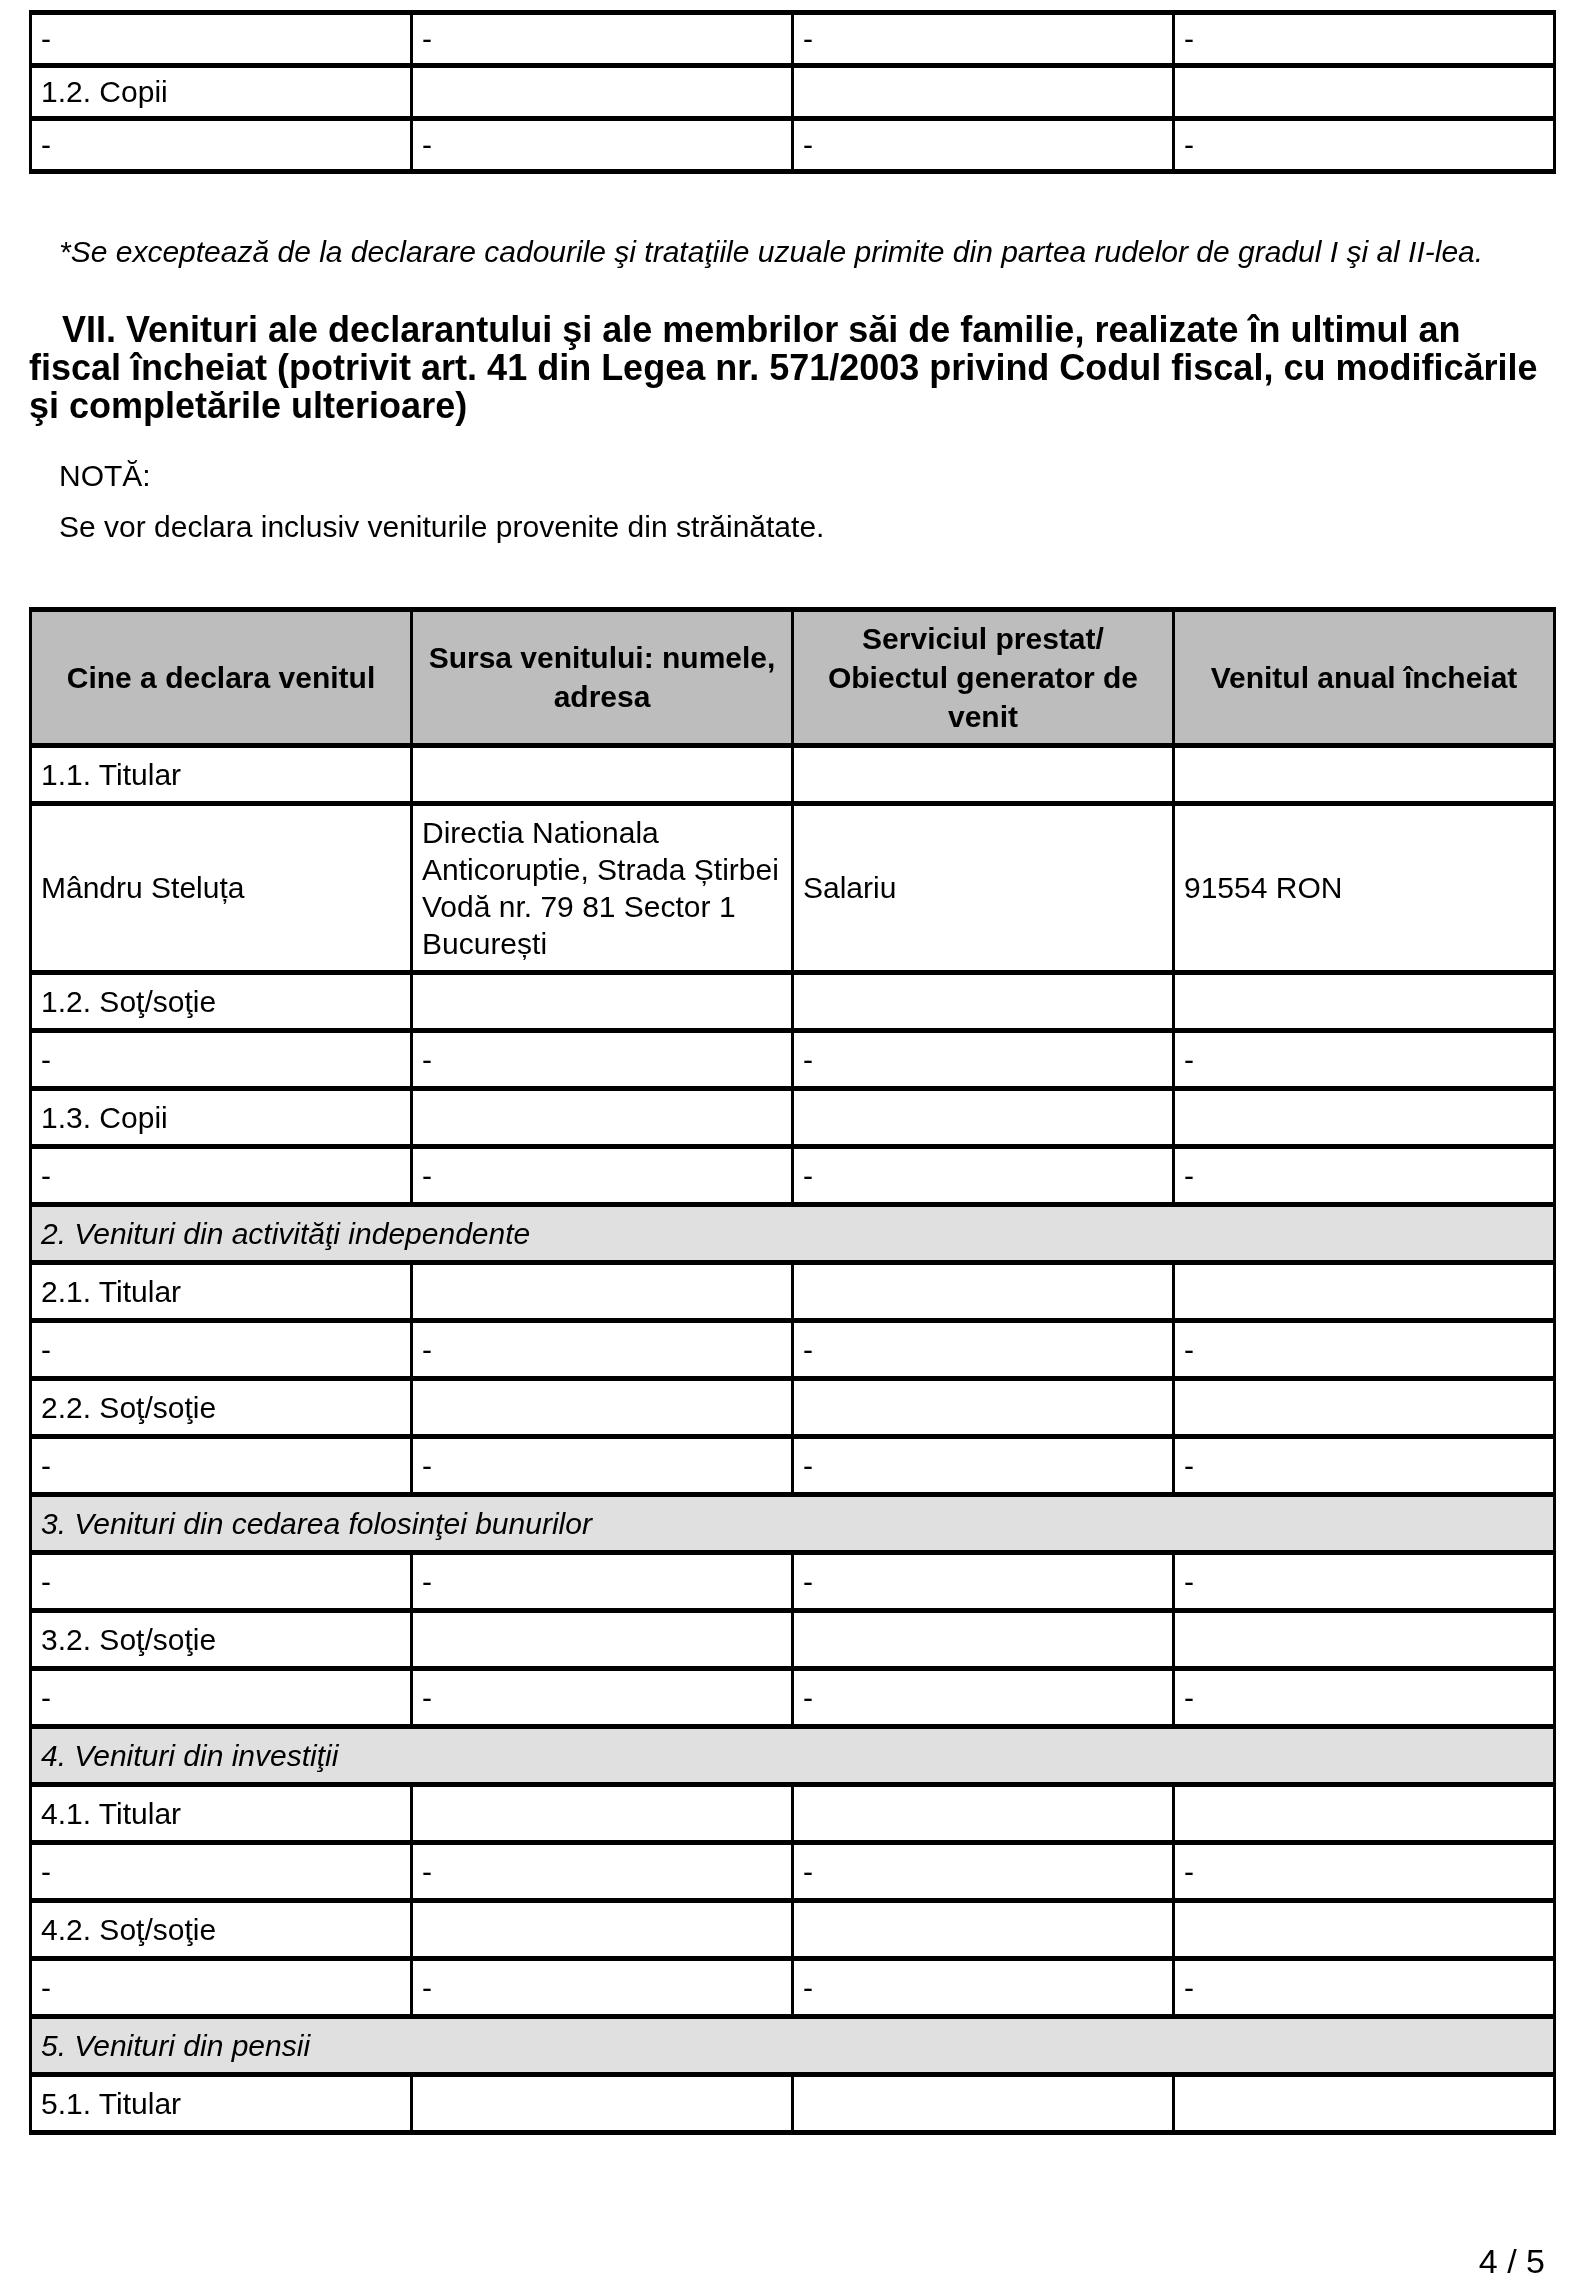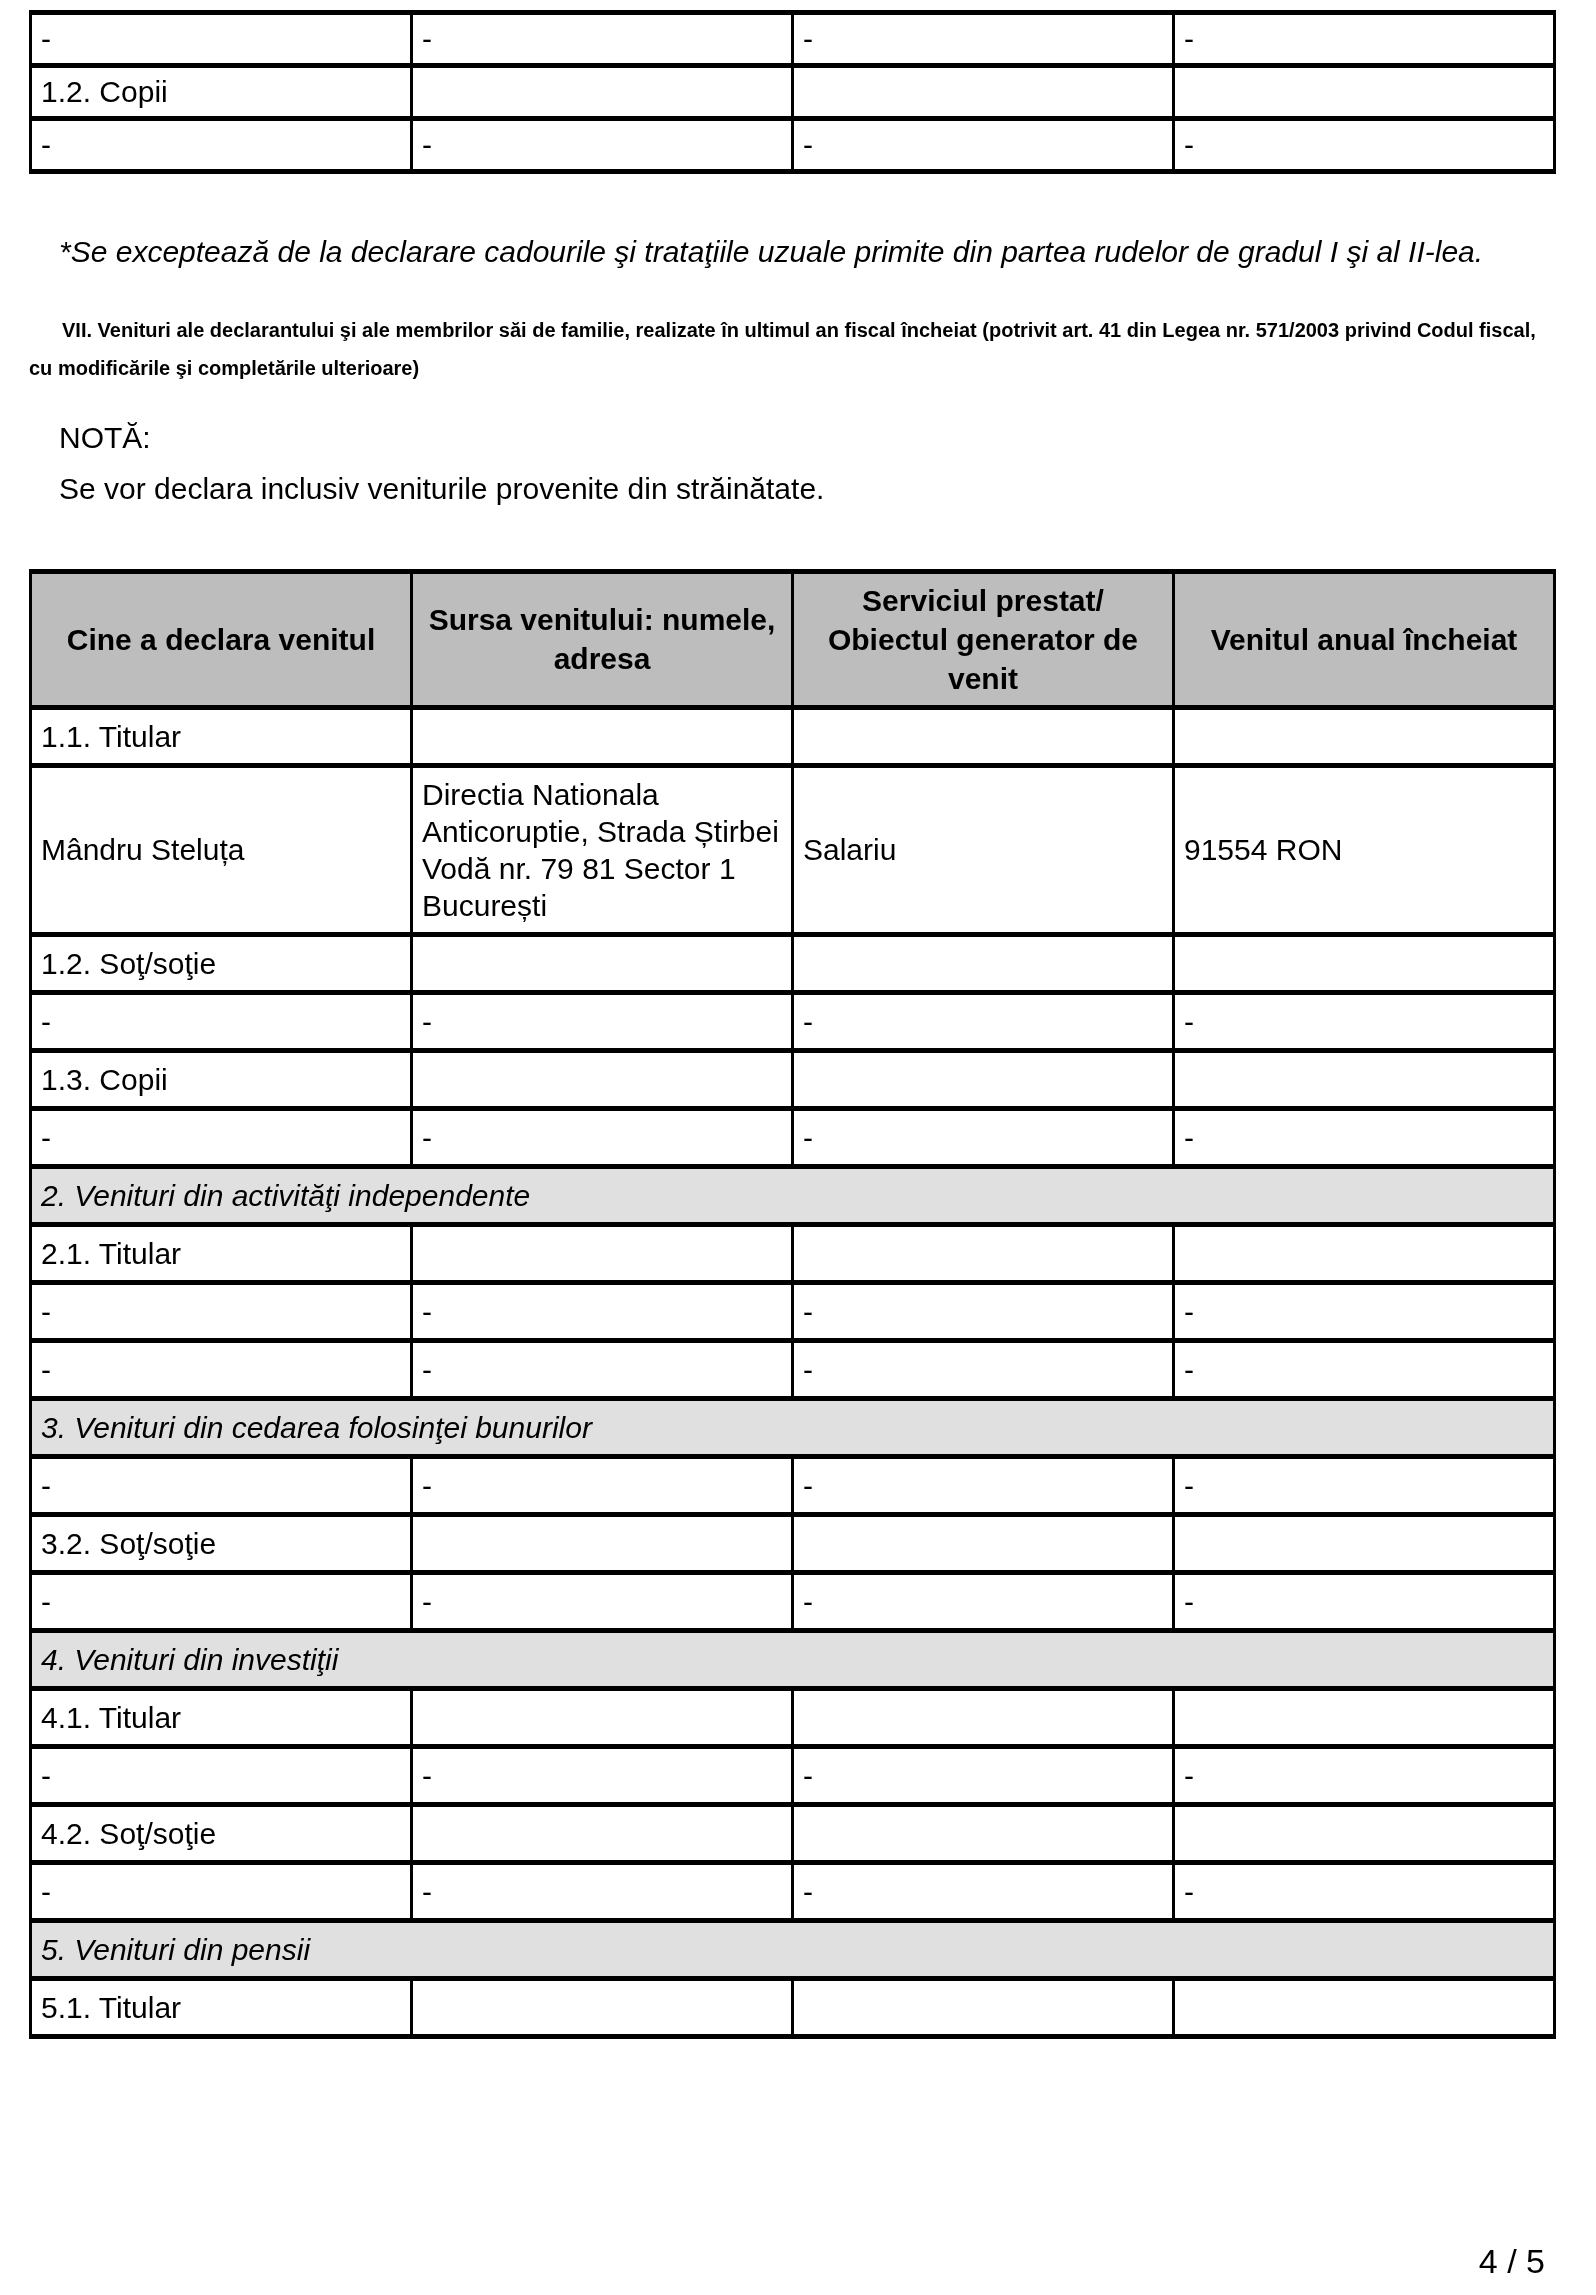--- a/index.html
+++ b/index.html
@@ -64,21 +64,21 @@
   }
   .exception-note{
     margin:59px 0 0 30px;
     font-style:italic;
     font-size:30px;
     line-height:37px;
   }
   .section-vii-heading{
     margin:41px 0 12px 0;
     font-weight:bold;
-    font-size:20px;
+    font-size:36px;
     line-height:38px;
     text-indent:33px;
   }
   .nota-block{
     margin:32px 0 6px 30px;
     font-size:30px;
     line-height:38px;
   }
   .nota-block .nota-text{margin-top:13px;}
   .income-table-wrap{margin-top:61px;}
@@ -194,20 +194,26 @@
             <td></td>
             <td></td>
           </tr>
           <tr>
             <td>-</td>
             <td>-</td>
             <td>-</td>
             <td>-</td>
           </tr>
           <tr>
+            <td>2.2. Soţ/soţie</td>
+            <td></td>
+            <td></td>
+            <td></td>
+          </tr>
+          <tr>
             <td>-</td>
             <td>-</td>
             <td>-</td>
             <td>-</td>
           </tr>
           <tr>
             <td colspan="4" class="section">3. Venituri din cedarea folosinţei bunurilor</td>
           </tr>
           <tr>
             <td>-</td>

